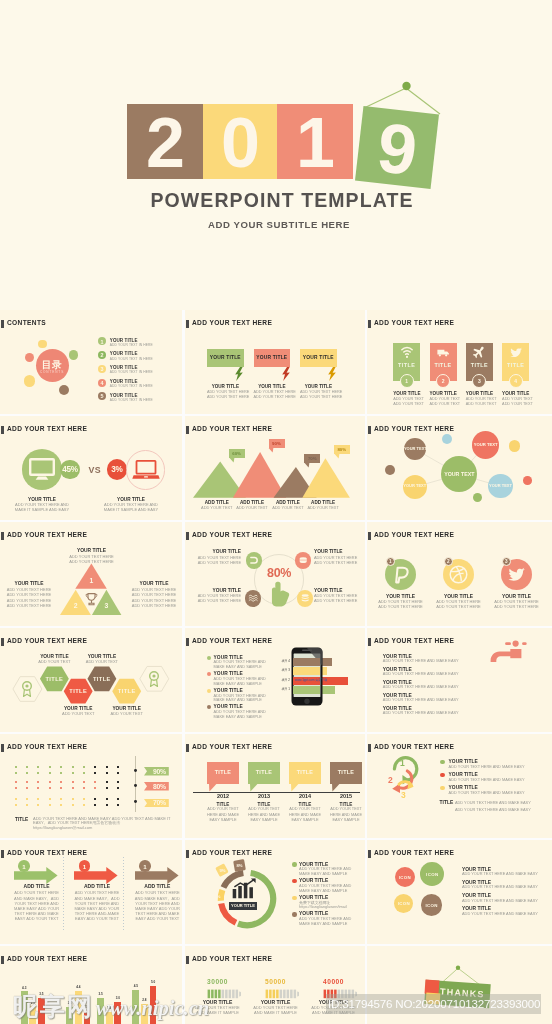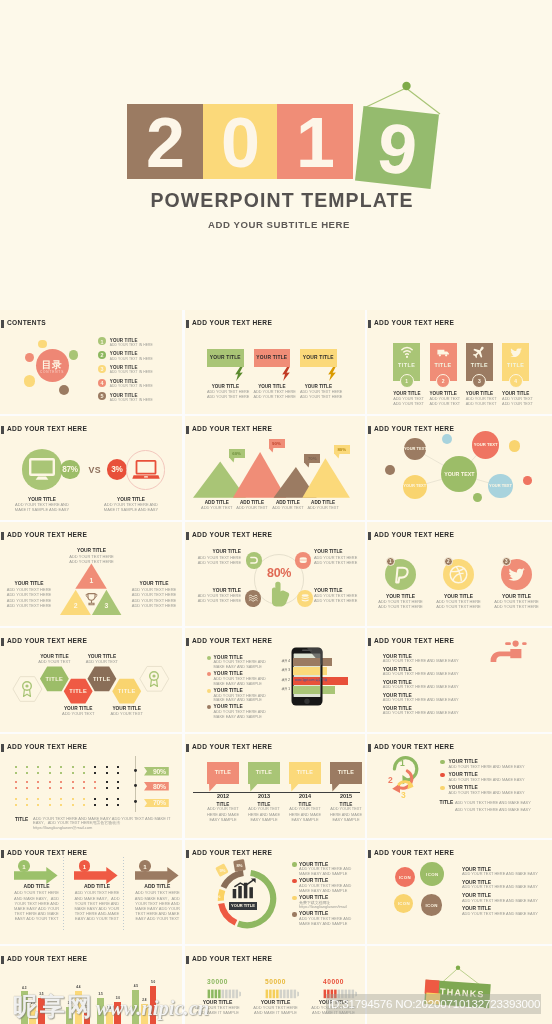--- a/index.html
+++ b/index.html
@@ -187,21 +187,21 @@
 </div>
 <div class="slide" style="left:0px;top:106px;width:182px;height:104px;">
 <div class="hdrbar"></div>
 <div class="hdr">ADD YOUR TEXT HERE</div>
 <div class="c" style="left:21.5px;top:32.9px;width:40.8px;height:40.8px;background:#a9c576;"></div>
 <svg width="26" height="22" viewBox="0 0 26 22" style="position:absolute;left:28.5px;top:42px;">
           <rect x="1.2" y="1.2" width="23.6" height="15.6" rx="0.8" fill="none" stroke="#fdf6e3" stroke-width="2.4"></rect>
           <path d="M9 18.6h8l2.4 3.2H6.6z" fill="#fdf6e3"></path>
         </svg>
 <div class="c" style="left:60.10000000000001px;top:43.900000000000006px;width:19.6px;height:19.6px;background:#9cbd68;"></div>
-<div class="tt ctr" style="left:60.1px;top:49.0px;width:19.6px;font-size:8.2px;font-weight:bold;color:#fdf6e3;line-height:10px;letter-spacing:-0.3px;">87%</div>
+<div class="tt ctr" style="left:60.1px;top:49.0px;width:19.6px;font-size:8.2px;font-weight:bold;color:#fdf6e3;line-height:10px;letter-spacing:-0.3px;">45%</div>
 <div class="tt " style="left:88.5px;top:48.5px;font-size:8.8px;font-weight:bold;color:#8d6e5b;letter-spacing:0.3px;">VS</div>
 <div class="c" style="left:106.7px;top:43.400000000000006px;width:20.6px;height:20.6px;background:#e8503a;"></div>
 <div class="tt ctr" style="left:106.7px;top:49.0px;width:20.6px;font-size:8.2px;font-weight:bold;color:#fdf6e3;line-height:10px;letter-spacing:-0.3px;">3%</div>
 <div class="c" style="left:125.6px;top:33.8px;width:39.8px;height:39.8px;border:0.9px solid #f3c7bd;box-sizing:border-box;"></div>
 <svg width="28" height="20" viewBox="0 0 28 20" style="position:absolute;left:131.5px;top:44px;">
           <rect x="4.5" y="0.9" width="19" height="12.8" rx="0.6" fill="none" stroke="#e8503a" stroke-width="1.8"></rect>
           <path d="M1.6 15.2h24.8l1.3 3.6H0.3z" fill="#e8503a"></path>
           <rect x="12" y="16.3" width="4" height="1.3" rx="0.6" fill="#fdf6e3"></rect>
         </svg>
 <div class="tt ctr b" style="left:13px;top:80.8px;width:58px;font-size:4.7px;line-height:5px;">YOUR TITLE</div>

